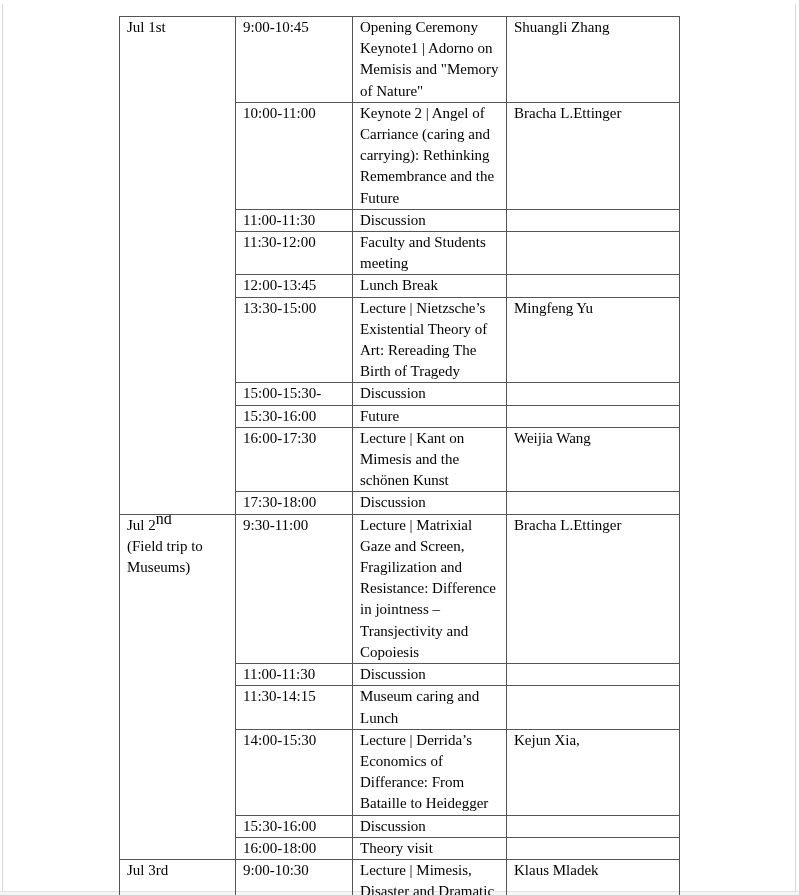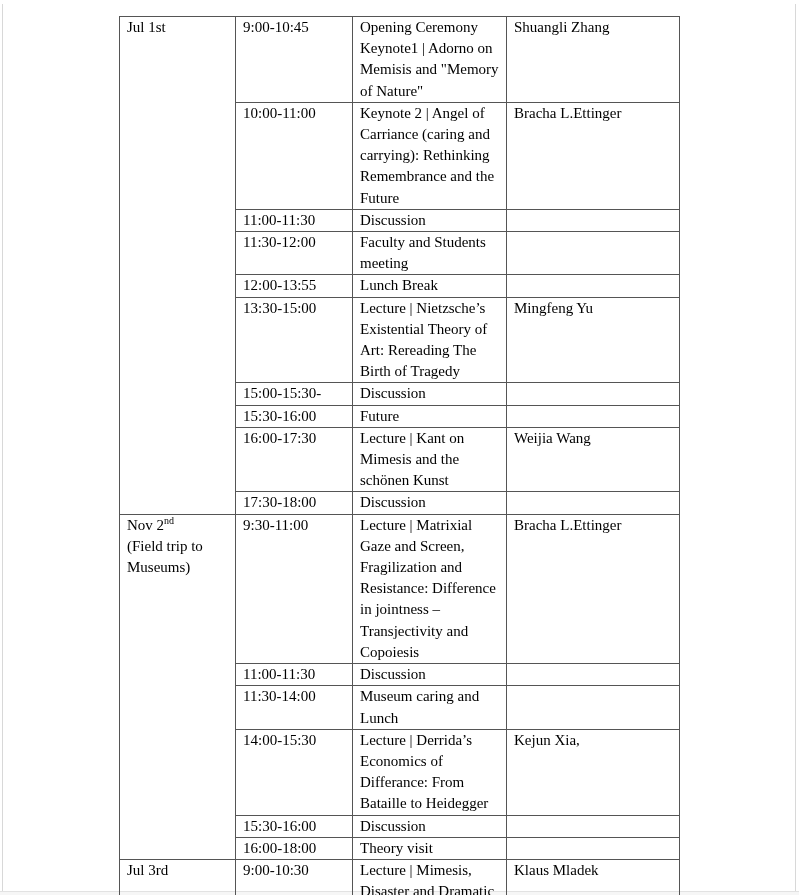--- a/index.html
+++ b/index.html
@@ -48,21 +48,21 @@
     border: 1px solid var(--border-color, #555555);
     vertical-align: top;
     padding: 0 6px 0 7px;
     font-size: 15px;
     line-height: 21.2px;
     color: #000000;
     white-space: pre-line;
     overflow: hidden;
   }
   td sup {
-    font-size: 10px;
+    font-size: 16px;
     line-height: 0;
     vertical-align: super;
   }
   col.c-date    { width: 116px; }
   col.c-time    { width: 117px; }
   col.c-desc    { width: 154px; }
   col.c-speaker { width: 173px; }
 </style>
 </head>
 <body>
@@ -103,21 +103,21 @@
           <td>Discussion</td>
           <td></td>
         </tr>
         <tr>
           <td>11:30-12:00</td>
           <td>Faculty and Students
 meeting</td>
           <td></td>
         </tr>
         <tr>
-          <td>12:00-13:55</td>
+          <td>12:00-13:45</td>
           <td>Lunch Break</td>
           <td></td>
         </tr>
         <tr>
           <td>13:30-15:00</td>
           <td>Lecture | Nietzsche’s
 Existential Theory of
 Art: Rereading The
 Birth of Tragedy</td>
           <td>Mingfeng Yu</td>
@@ -138,39 +138,39 @@
 Mimesis and the
 schönen Kunst</td>
           <td>Weijia Wang</td>
         </tr>
         <tr>
           <td>17:30-18:00</td>
           <td>Discussion</td>
           <td></td>
         </tr>
         <tr>
-          <td rowspan="6"><span>Nov 2</span><sup>nd</sup><div>(Field trip to
+          <td rowspan="6"><span>Jul 2</span><sup>nd</sup><div>(Field trip to
 Museums)</div></td>
           <td>9:30-11:00</td>
           <td>Lecture | Matrixial
 Gaze and Screen,
 Fragilization and
 Resistance: Difference
 in jointness –
 Transjectivity and
 Copoiesis</td>
           <td>Bracha L.Ettinger</td>
         </tr>
         <tr>
           <td>11:00-11:30</td>
           <td>Discussion</td>
           <td></td>
         </tr>
         <tr>
-          <td>11:30-14:00</td>
+          <td>11:30-14:15</td>
           <td>Museum caring and
 Lunch</td>
           <td></td>
         </tr>
         <tr>
           <td>14:00-15:30</td>
           <td>Lecture | Derrida’s
 Economics of
 Differance: From
 Bataille to Heidegger</td>

